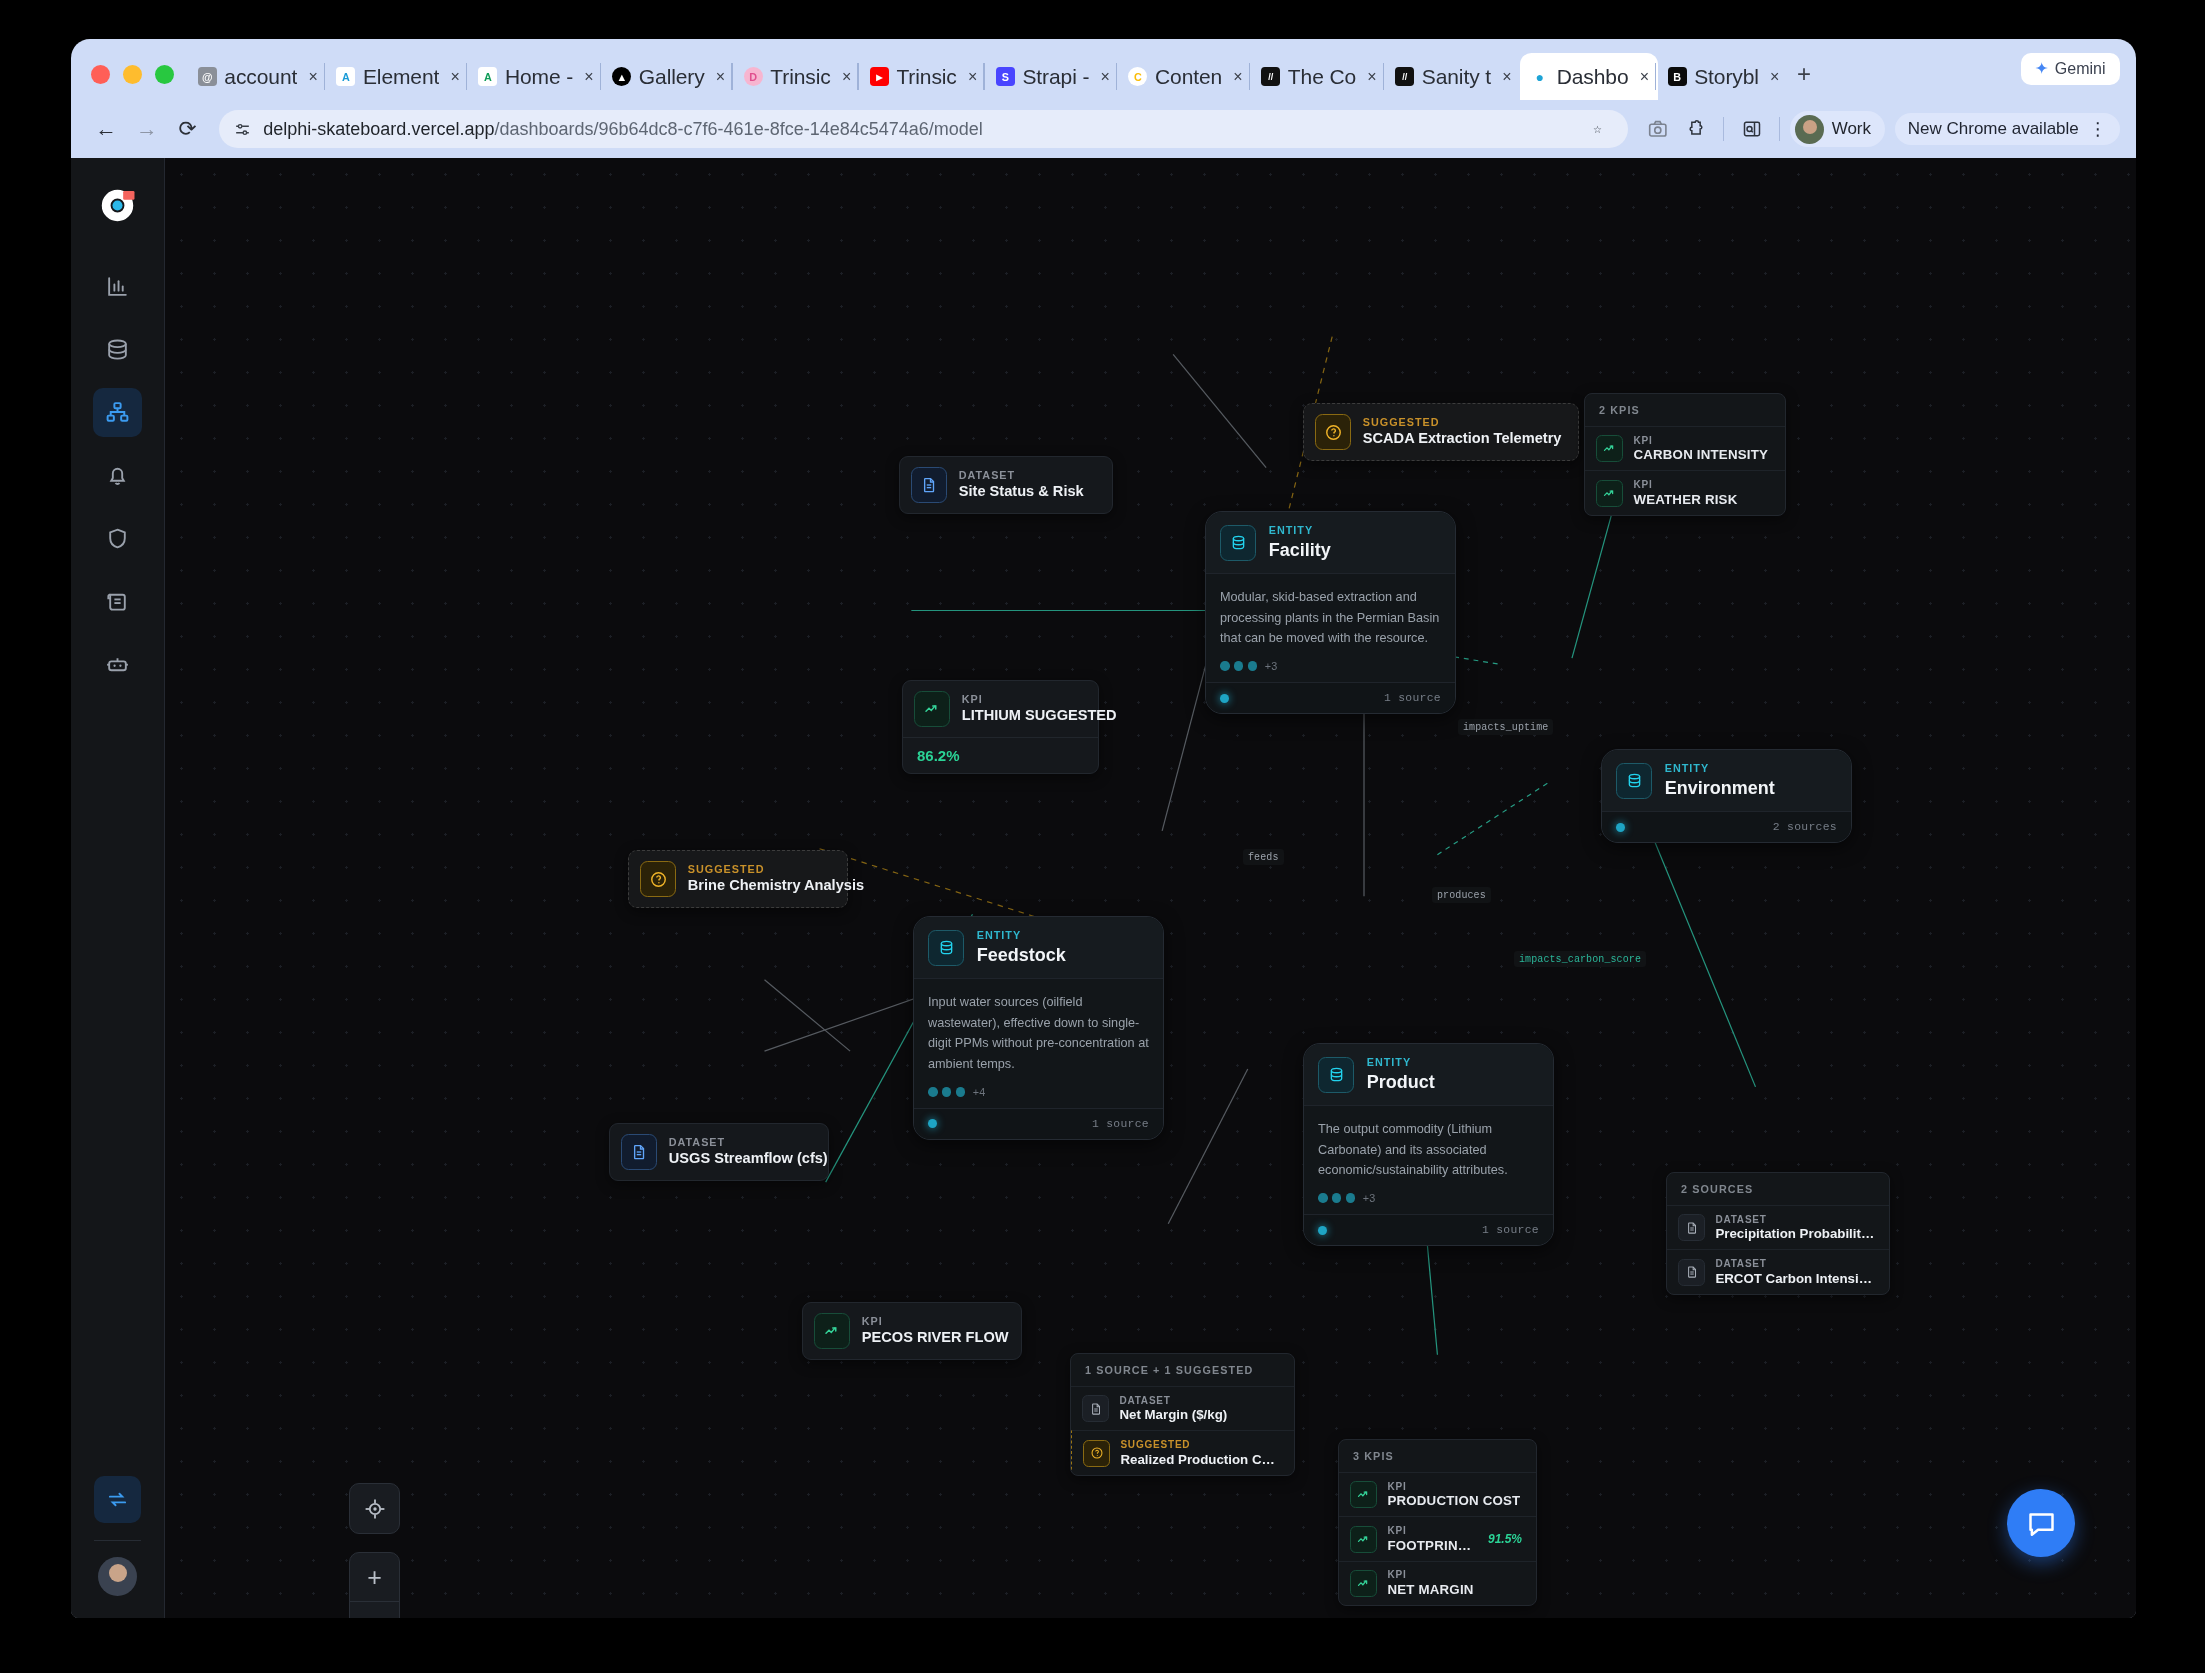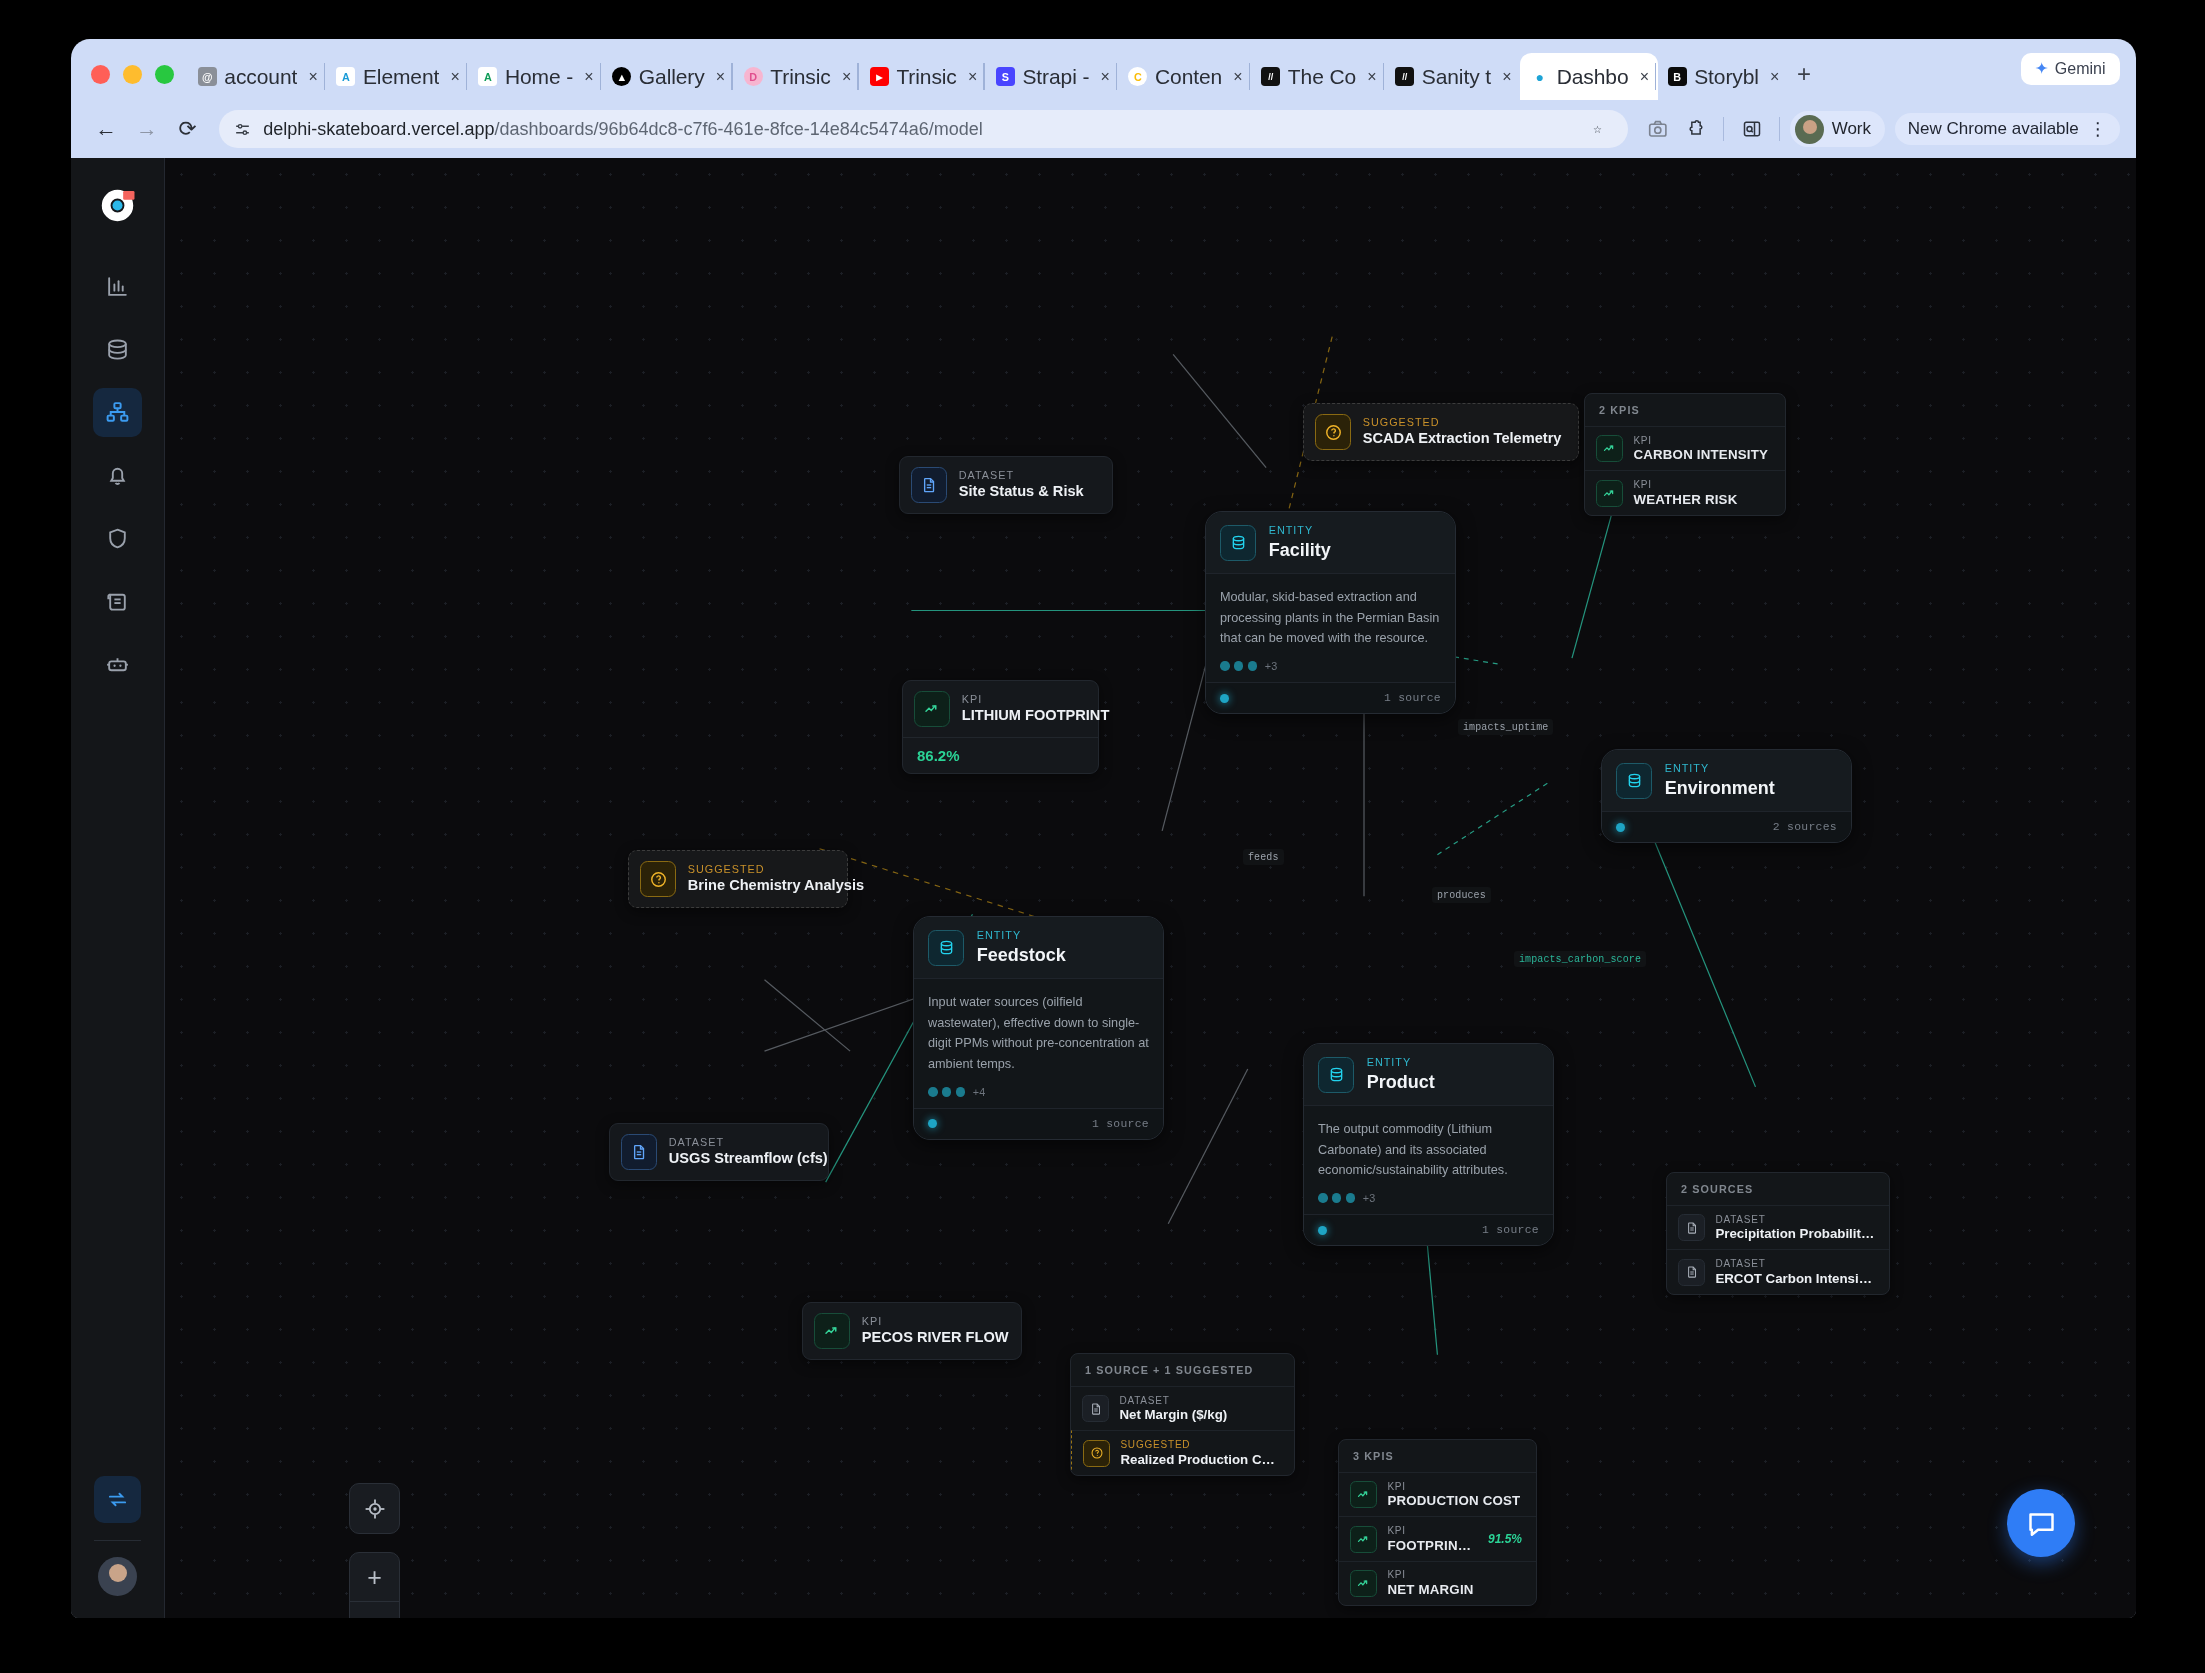--- a/index.html
+++ b/index.html
@@ -164,21 +164,21 @@
   .icon-sq{
     width:34px;height:34px;border-radius:7.6px;flex:0 0 34px;
     display:flex;align-items:center;justify-content:center;
   }
   .icon-sq.ent{background:#0e2730;border:0.6px solid #1d5a68;color:#22d3ee;}
   .icon-sq.ds{background:#111c2e;border:0.6px solid #2a4a74;color:#60a5fa;}
   .icon-sq.sug{background:#2b2208;border:0.6px solid #8a6a12;color:#f0b429;}
   .icon-sq.kpi{background:#0d2019;border:0.6px solid #174d39;color:#34d399;}
   .icon-sq.plain{background:#1b1f25;border:0.6px solid #262c34;color:#a8aeb8;}
   .icon-sq.sm{width:25px;height:25px;flex:0 0 25px;border-radius:5.7px;}
-  .kicker{font-size:10.8px;letter-spacing:1px;font-weight:normal;text-transform:uppercase;line-height:1.1;}
+  .kicker{font-size:10.8px;letter-spacing:1px;font-weight:bold;text-transform:uppercase;line-height:1.1;}
   .kicker.ent{color:#2fb8cf;}
   .kicker.ds{color:#8b9099;}
   .kicker.sug{color:#c9912a;}
   .kicker.kpi{color:#8b9099;}
   .title-lg{font-size:18px;font-weight:bold;color:#f2f5f8;margin-top:2.5px;line-height:1.15;}
   .title-md{font-size:14.6px;font-weight:bold;color:#eef1f5;margin-top:1.9px;line-height:1.15;white-space:nowrap;}
   .title-kpi{font-size:14px;color:#e7eaef;margin-top:1.9px;line-height:1.15;white-space:nowrap;letter-spacing:0.2px;}
   .ecard-body{padding:12.7px 14px 10px;border-top:0.6px solid #1f242b;}
   .ecard-desc{font-size:12.7px;line-height:1.62;color:#9aa2ab;}
   .chips{display:flex;align-items:center;gap:4.4px;margin-top:11.4px;}
@@ -611,21 +611,21 @@
           <div class="pill kpi-val" style="width:195px">
             <div class="kpi-top">
               <div class="icon-sq kpi">
                 <svg width="18" height="18" viewBox="0 0 24 24" fill="none" stroke="currentColor" stroke-width="2" stroke-linecap="round">
                     <path d="M4 15l4-4 3 3 5-6"></path>
                     <path d="M13 8h4v4"></path>
                   </svg>
               </div>
               <div>
                 <div class="kicker kpi">KPI</div>
-                <div class="title-md">LITHIUM FOOTPRINT</div>
+                <div class="title-md">LITHIUM SUGGESTED</div>
               </div>
             </div>
             <div class="kpi-bottom">
               <span class="kpi-num">86.2%</span>
             </div>
           </div>
         </div>
 
         <div class="node" style="left:1436px;top:591px">
           <div class="ecard">

